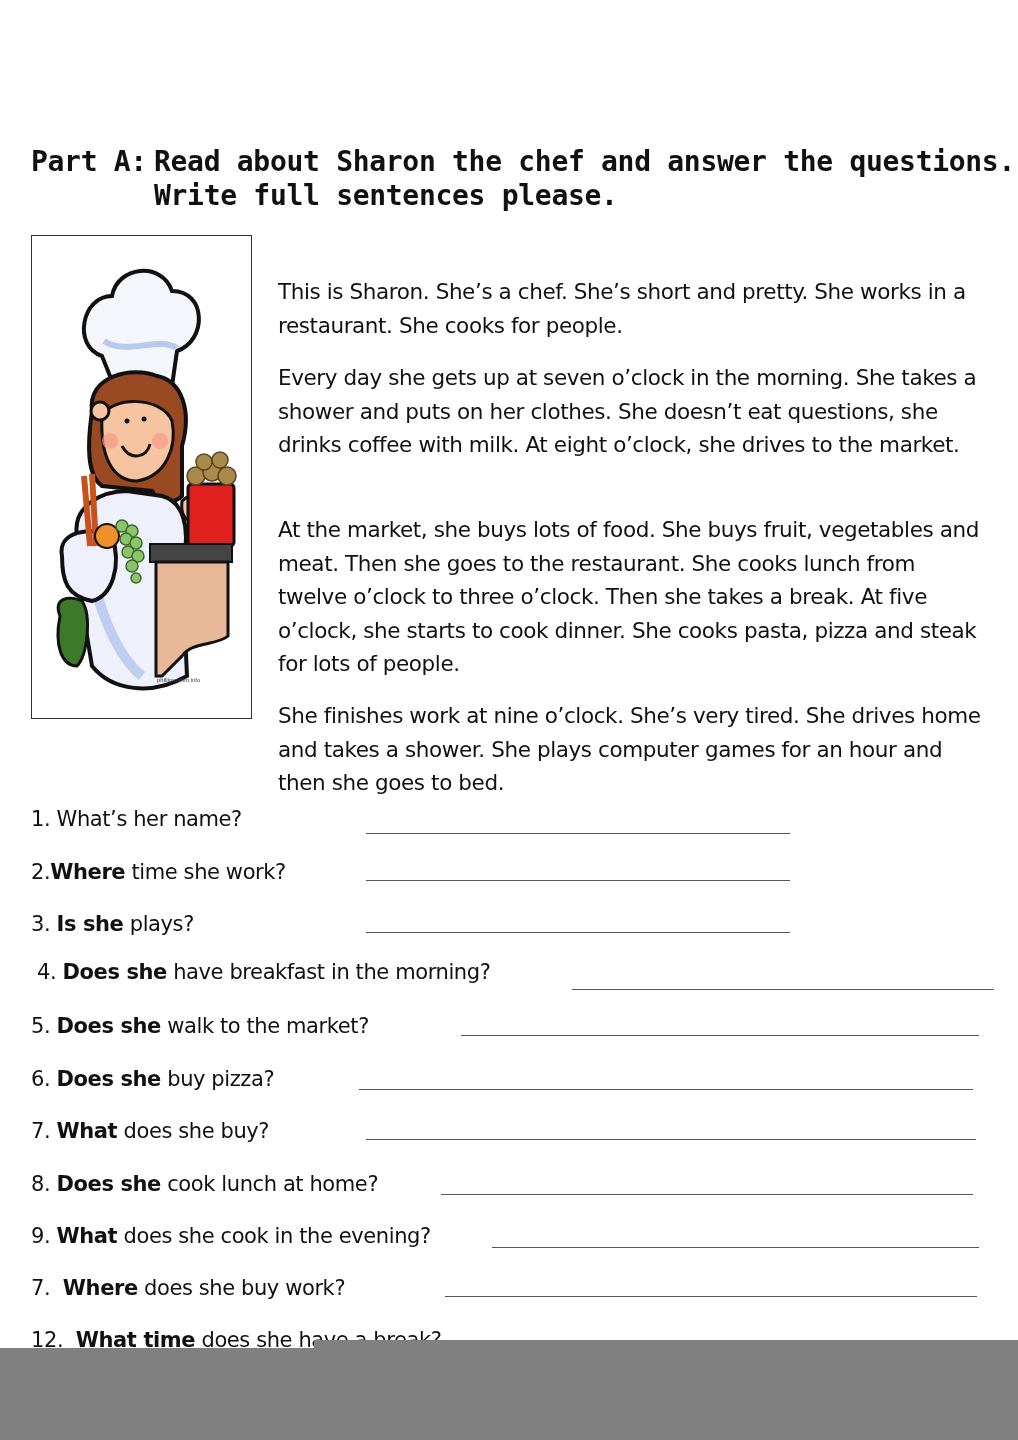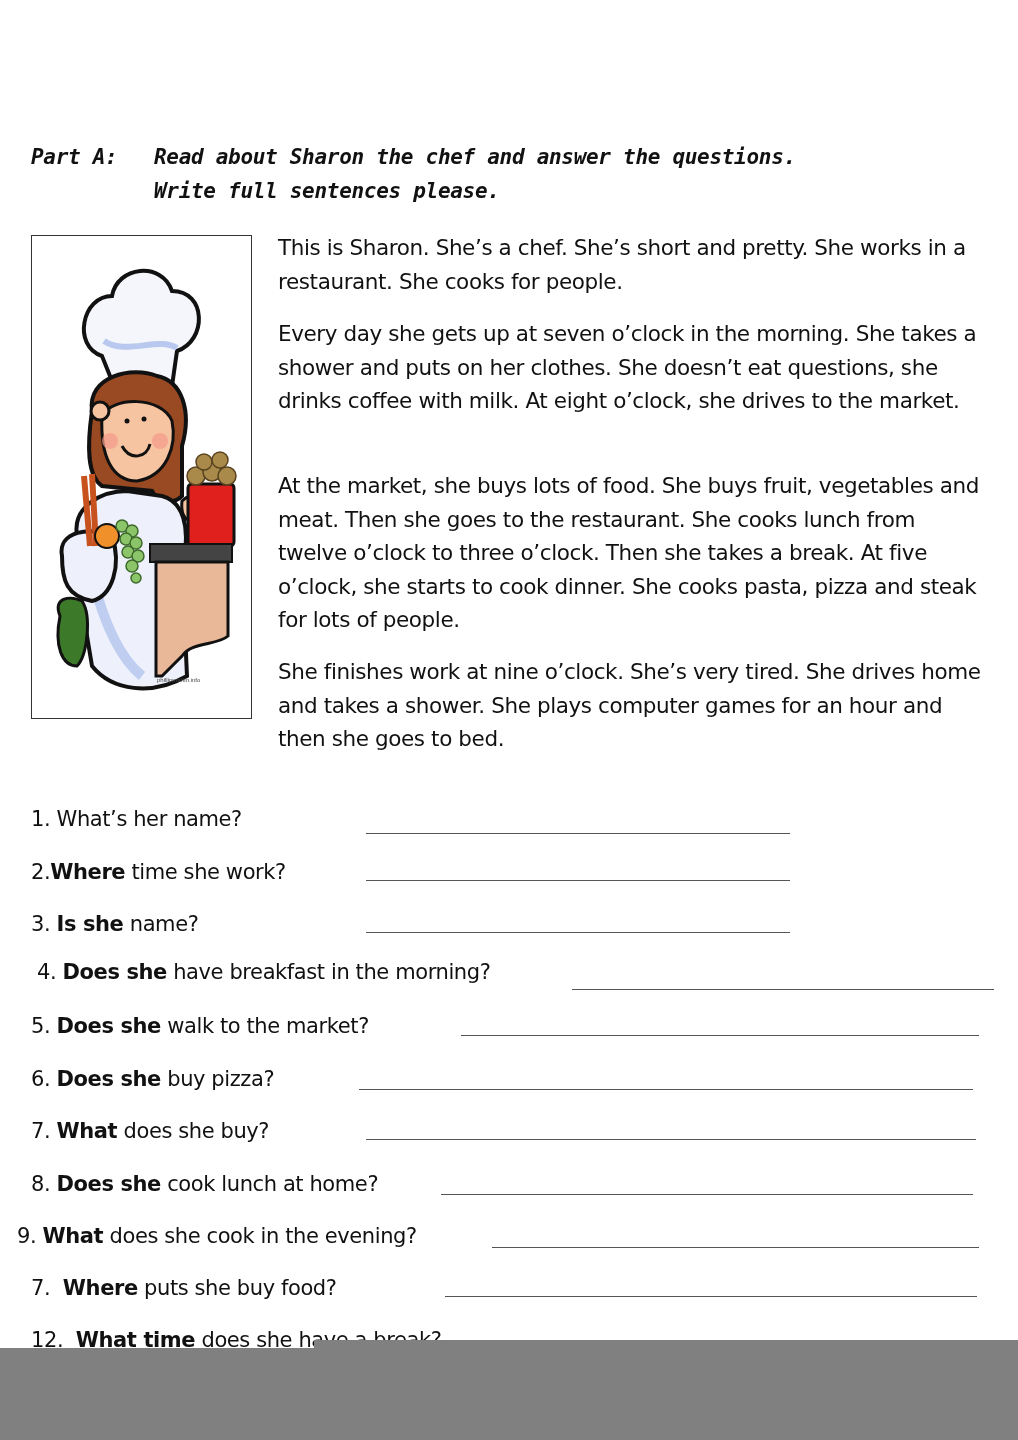--- a/index.html
+++ b/index.html
@@ -2,26 +2,26 @@
 <html><head>
 <meta charset="utf-8">
 <style>
   html, body { margin: 0; padding: 0; }
   body {
     width: 1018px; height: 1440px; position: relative; overflow: hidden;
     background: #ffffff; color: #111;
     font-family: "DejaVu Sans", sans-serif;
   }
   .abs { position: absolute; }
-  .heading { font-family: "DejaVu Sans Mono", monospace; font-weight: bold; font-size: 21px; letter-spacing: -0.3px; font-style: italic; }
+  .heading { font-family: "DejaVu Sans Mono", monospace; font-weight: bold; font-size: 28px; letter-spacing: -0.3px; }
   .part-label { left: 31px; top: 145px; }
   .instr1 { left: 154px; top: 145px; }
   .instr2 { left: 154px; top: 179px; }
   .pic-frame { left: 31px; top: 235px; width: 221px; height: 484px; border: 1.5px solid #333; box-sizing: border-box; background:#fff; }
-  .story { left: 278px; width: 710px; font-size: 21.5px; line-height: 33.5px; letter-spacing: -0.4px; font-family: "DejaVu Sans", sans-serif; }
+  .story { left: 278px; width: 710px; font-size: 21.5px; line-height: 33.5px; letter-spacing: -0.4px; font-family: "DejaVu Sans", sans-serif; margin-top: 44px; }
   .story p { margin: 0; }
   .p1 { top: 231px; }
   .p2 { top: 317px; }
   .p3 { top: 469px; }
   .p4 { top: 655px; }
   .q { font-size: 21px; letter-spacing: -0.4px; font-family: "DejaVu Sans", sans-serif; white-space: nowrap; }
   .q b { text-decoration-thickness: 2px; text-underline-offset: 3px; }
   .line { height: 0; border-top: 1.5px solid #555; }
   .grey-bar { left: 0; top: 1348px; width: 1018px; height: 92px; background: #808080; }
   .grey-notch { left: 314px; top: 1340px; width: 704px; height: 10px; background: #808080; }
@@ -104,21 +104,21 @@
   <span>What’s her name?</span>
 </div>
 <div class="abs line" style="left:366px;top:833px;width:424px"></div>
 
 <div class="abs q" style="left:31px;top:860px">
   <span>2.</span><b>Where</b><span> time she work?</span>
 </div>
 <div class="abs line" style="left:366px;top:880px;width:424px"></div>
 
 <div class="abs q" style="left:31px;top:912px">
-  <span>3.</span>&nbsp;<b>Is she</b><span> name?</span>
+  <span>3.</span>&nbsp;<b>Is she</b><span> plays?</span>
 </div>
 <div class="abs line" style="left:366px;top:932px;width:424px"></div>
 
 <div class="abs q" style="left:37px;top:960px">
   <span>4.</span>&nbsp;<b>Does she</b><span> have breakfast in the morning?</span>
 </div>
 <div class="abs line" style="left:572px;top:989px;width:422px"></div>
 
 <div class="abs q" style="left:31px;top:1014px">
   <span>5.</span>&nbsp;<b>Does she</b><span> walk to the market?</span>
@@ -133,27 +133,27 @@
 <div class="abs q" style="left:31px;top:1119px">
   <span>7.</span>&nbsp;<b>What</b><span> does she buy?</span>
 </div>
 <div class="abs line" style="left:366px;top:1139px;width:610px"></div>
 
 <div class="abs q" style="left:31px;top:1172px">
   <span>8.</span>&nbsp;<b>Does she</b><span> cook lunch at home?</span>
 </div>
 <div class="abs line" style="left:441px;top:1194px;width:532px"></div>
 
-<div class="abs q" style="left:17px;top:1224px">
+<div class="abs q" style="left:31px;top:1224px">
   <span>9.</span>&nbsp;<b>What</b><span> does she cook in the evening?</span>
 </div>
 <div class="abs line" style="left:492px;top:1247px;width:487px"></div>
 
 <div class="abs q" style="left:31px;top:1276px">
-  <span>7.</span>&nbsp;&nbsp;<b>Where</b><span> puts she buy food?</span>
+  <span>7.</span>&nbsp;&nbsp;<b>Where</b><span> does she buy work?</span>
 </div>
 <div class="abs line" style="left:445px;top:1296px;width:532px"></div>
 
 <div class="abs q" style="left:31px;top:1328px">
   <span>12.</span>&nbsp;&nbsp;<b style="text-decoration:none">What time</b><span> does she have a break?</span>
 </div>
 
 <div class="abs grey-notch"></div>
 <div class="abs grey-bar"></div>
 

